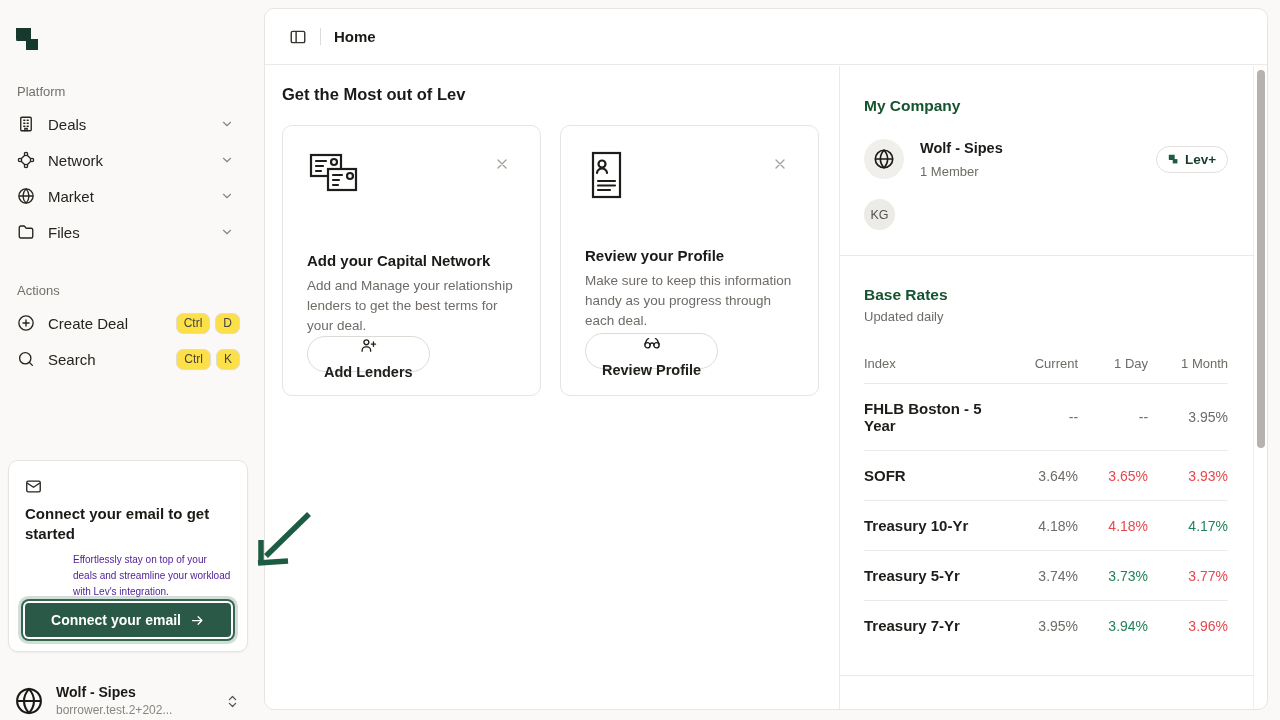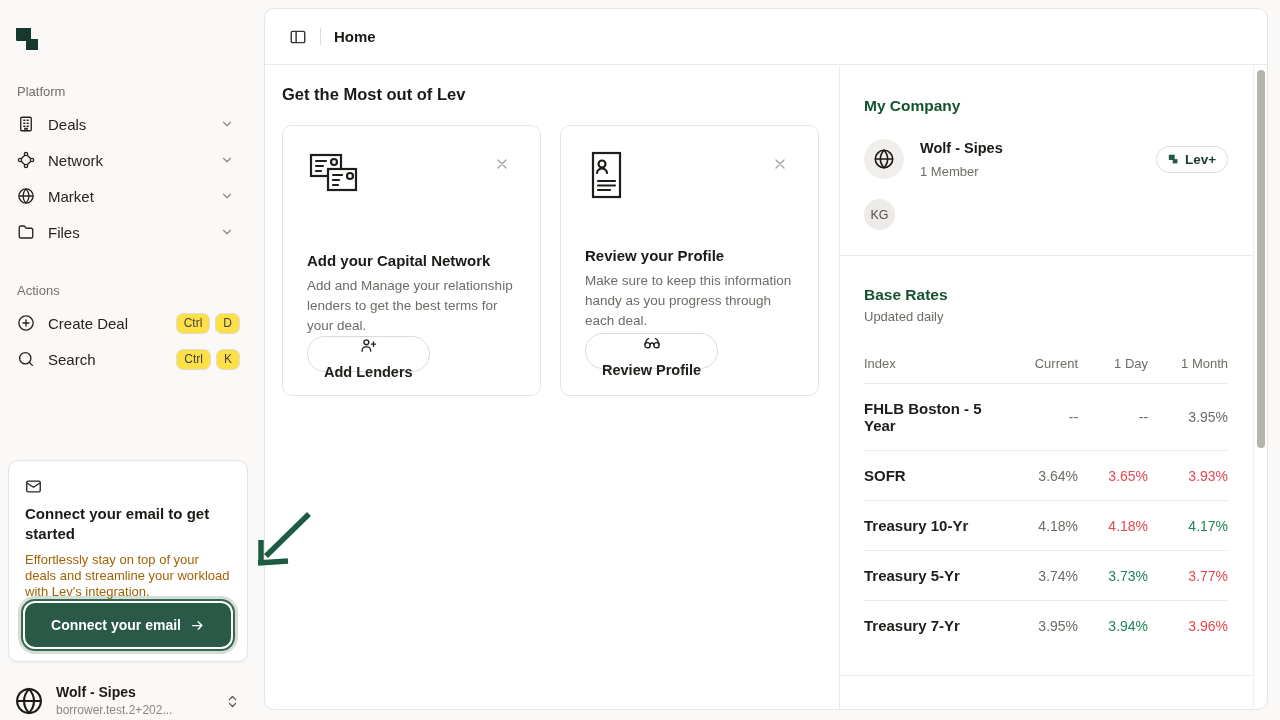--- a/index.html
+++ b/index.html
@@ -30,23 +30,23 @@
   }
 
   
   .email-card {
     position: absolute; left: 8px; top: 448px; width: 240px;
     background: #fff; border: 1px solid #e7e5e2; border-radius: 10px;
     padding: 17px 16px 14px; box-shadow: 0 1px 2px rgba(0,0,0,.05);
   }
   .email-card .mail-ic { color: #26241f; margin-bottom: 9px; }
   .email-card h3 { font-size: 15px; line-height: 20px; font-weight: 700; color: #1b1a17; }
-  .email-card p { margin-top: 8px; font-size: 13px; line-height: 16px; color: #a16207; }
+  .email-card p { margin-top: 8px; font-size: 10px; line-height: 16px; color: #4c1d95; margin-left: 48px; }
   .connect-btn {
-    margin-top: 3px; width: 100%; height: 44px; border: none; border-radius: 10px;
+    margin-top: 3px; width: 100%; height: 34px; border: none; border-radius: 4px;
     background: #2b5948; color: #fff; font-family: inherit; font-size: 14px; font-weight: 700;
     display: flex; align-items: center; justify-content: center; gap: 9px; cursor: pointer;
     position: relative;
     box-shadow: 0 0 0 2px #fff, 0 0 0 4px #35684f, 0 0 0 7px rgba(53,104,79,0.22);
   }
 
   .account {
     position: absolute; left: 14px; right: 8px; top: 666px; height: 46px;
     display: flex; align-items: center; gap: 12px; cursor: pointer;
   }

